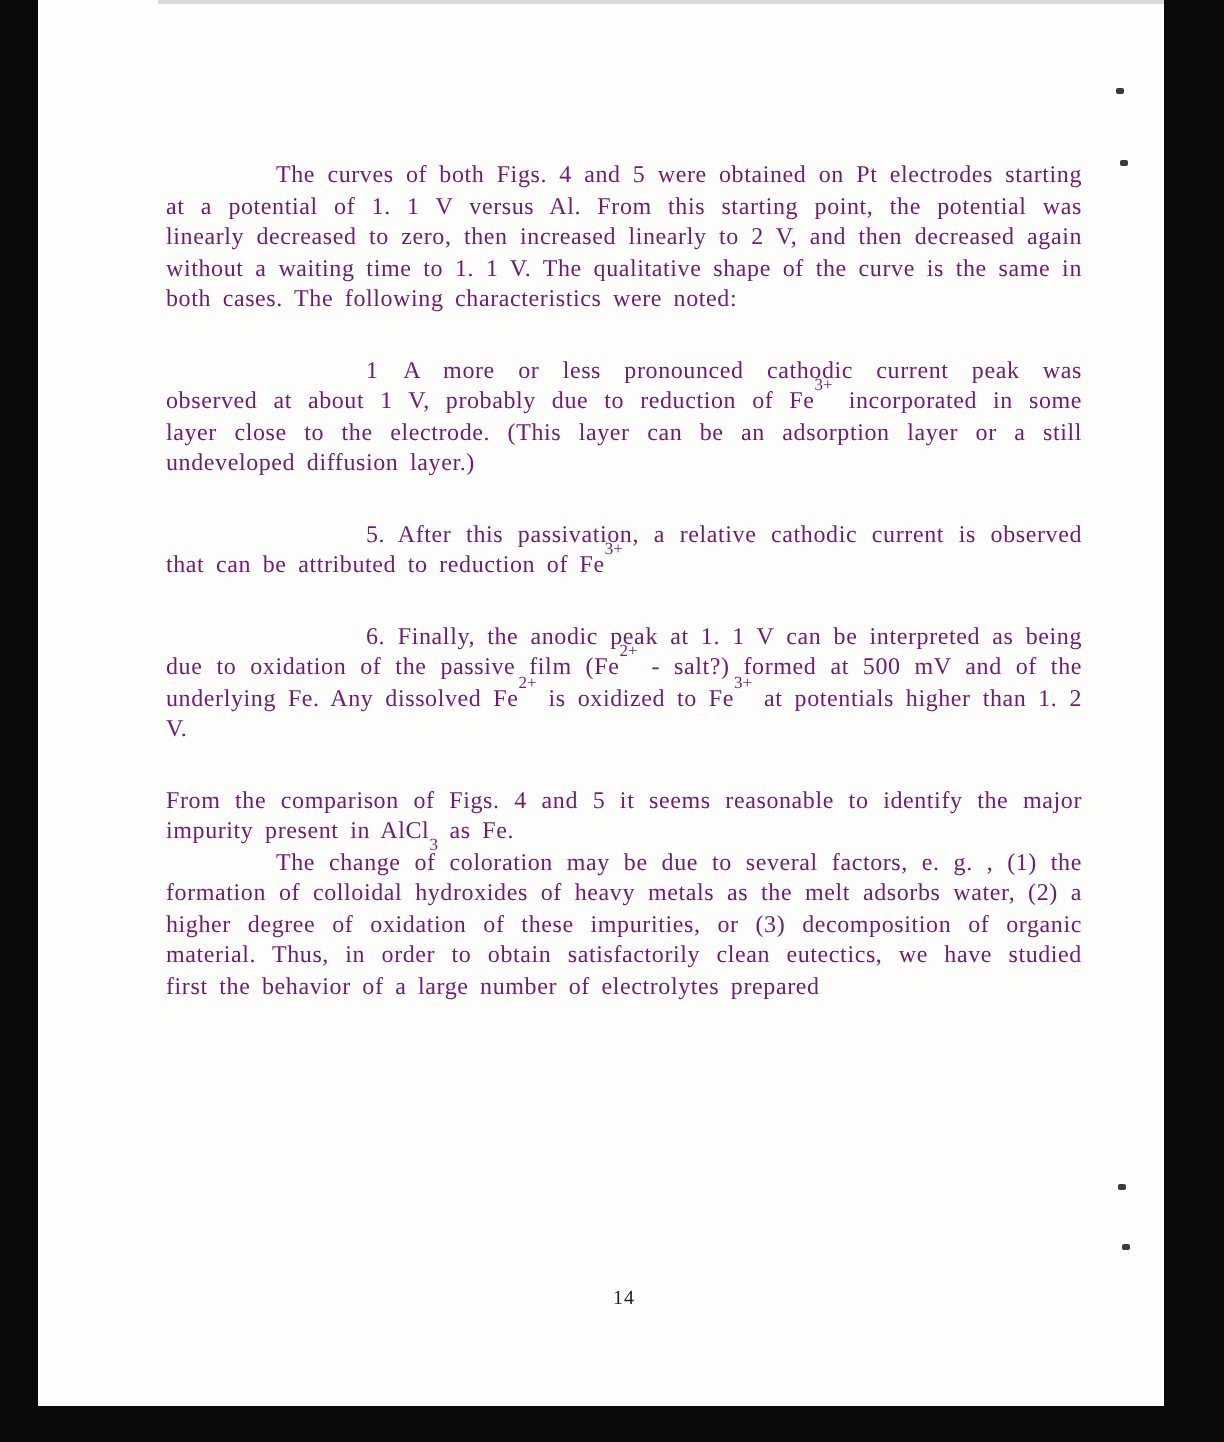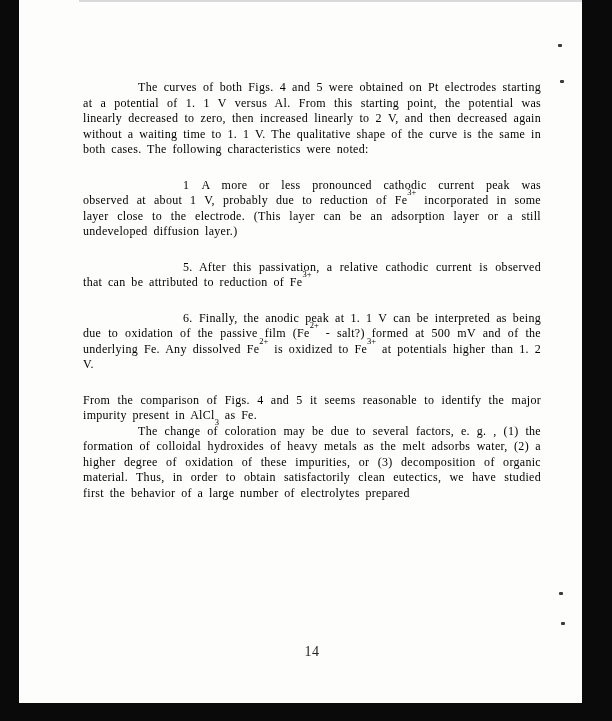--- a/index.html
+++ b/index.html
@@ -18,21 +18,21 @@
   }
   .paper::before{
     content:"";
     position:absolute;left:60px;top:0;right:0;height:2px;
     background:#d9d9d9;
   }
   .text-block{
     position:absolute;
     left:64px;top:80px;
     width:458px;
-    color:#000000;
+    color:#701a75;
     font-size:12px;
     line-height:15.5px;
     text-align:justify;
     letter-spacing:0.3px;
     word-spacing:2.5px;
   }
   .text-block p{margin:0;}
   .text-block p.indent{text-indent:55px;}
   .text-block p.item{text-indent:100px;margin-top:20px;}
   .text-block p.flush{margin-top:20px;}
@@ -45,21 +45,21 @@
     font-size:8.5px;
     position:relative;top:3px;
     letter-spacing:0;line-height:0;
   }
   .page-number{
     position:absolute;
     left:64px;top:644px;
     width:458px;
     text-align:center;
     color:#242424;
-    font-size:14px;
+    font-size:10px;
     letter-spacing:0.5px;
   }
   .bar{position:absolute;background:#0a0a0a;}
   .bar-left{left:0;top:0;width:19px;height:721px;}
   .bar-right{left:582px;top:0;width:30px;height:721px;}
   .bar-bottom{left:0;top:703px;width:612px;height:18px;}
   .speck{position:absolute;background:#3a3a3a;width:4px;height:3px;border-radius:1px;}
   .s1{left:558px;top:44px;}
   .s2{left:560px;top:80px;}
   .s3{left:559px;top:592px;}

